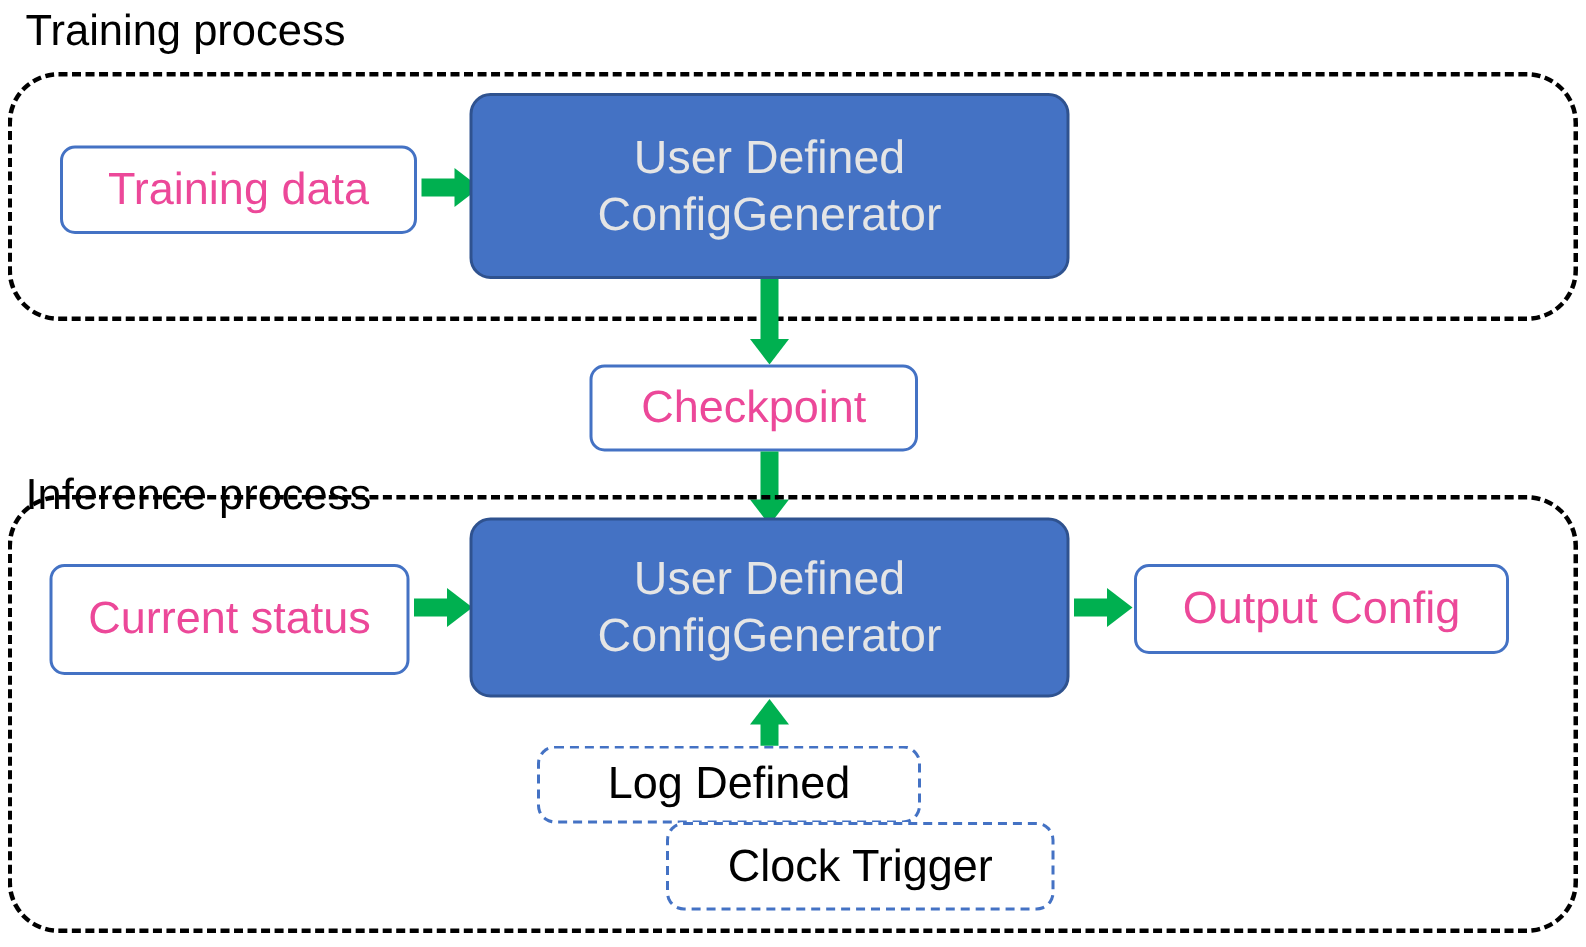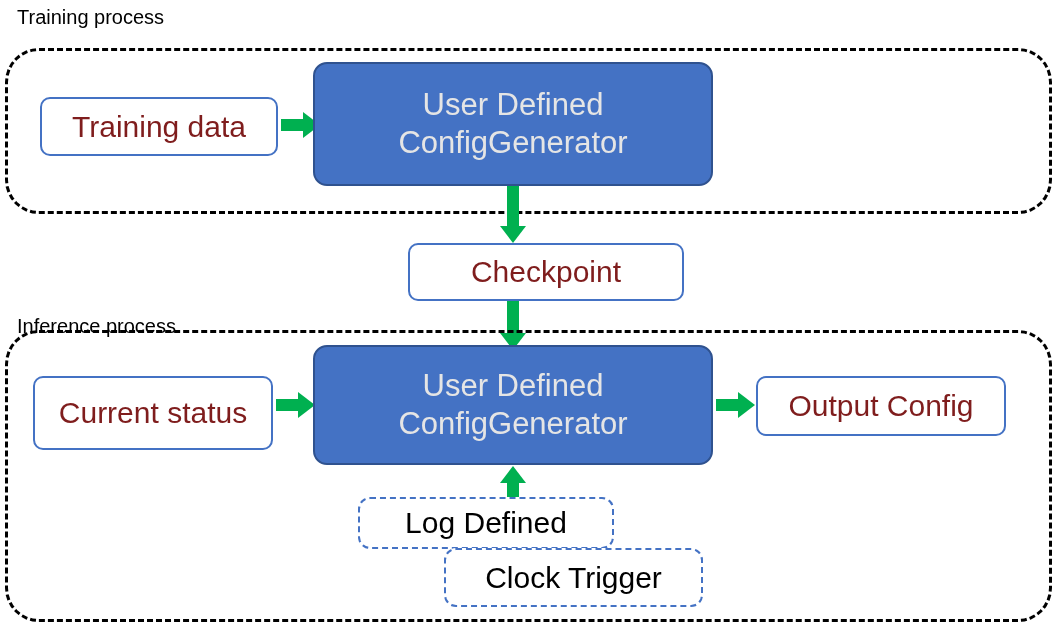--- a/index.html
+++ b/index.html
@@ -14,21 +14,21 @@
     position: relative;
     width: 1057px;
     height: 631px;
     background: #ffffff;
     overflow: hidden;
   }
   .abs { position: absolute; box-sizing: border-box; }
 
   
   .section-caption {
-    font-size: 20px;
+    font-size: 29px;
     color: #000000;
     line-height: 1;
     white-space: nowrap;
     font-weight: 400;
   }
 
   
   .process-container {
     border: 3px dashed #000000;
     border-radius: 34px;
@@ -36,21 +36,21 @@
   }
 
   
   .node-box {
     border: 2px solid #4472C4;
     border-radius: 10px;
     background: #ffffff;
     display: flex;
     align-items: center;
     justify-content: center;
-    color: #7f1d1d;
+    color: #ec4899;
     font-size: 30px;
     white-space: nowrap;
   }
 
   
   .filled-box {
     background: #4472C4;
     border: 2px solid #2F528F;
     border-radius: 14px;
     display: flex;
@@ -114,21 +114,21 @@
   <div class="abs filled-box" style="left:313px; top:62px; width:400px; height:124px;">
     <span>User Defined</span>
     <span>ConfigGenerator</span>
   </div>
 
   <div class="abs">
     <div class="abs arrow-shaft" style="left:507px; top:186px; width:12px; height:42px;"></div>
     <div class="abs arrow-head head-down" style="left:500px; top:226px;"></div>
   </div>
 
-  <div class="abs node-box" style="left:408px; top:243px; width:276px; height:58px;">Checkpoint</div>
+  <div class="abs node-box" style="left:393px; top:243px; width:219px; height:58px;">Checkpoint</div>
 
   <div class="abs">
     <div class="abs arrow-shaft" style="left:507px; top:301px; width:12px; height:36px;"></div>
     <div class="abs arrow-head head-down" style="left:500px; top:333px;"></div>
   </div>
 
   <div class="abs section-caption" style="left:17px; top:288px;margin-top:28px;">Inference process</div>
 
   <div class="abs process-container" style="left:5px; top:330px; width:1047px; height:292px;"></div>
 

